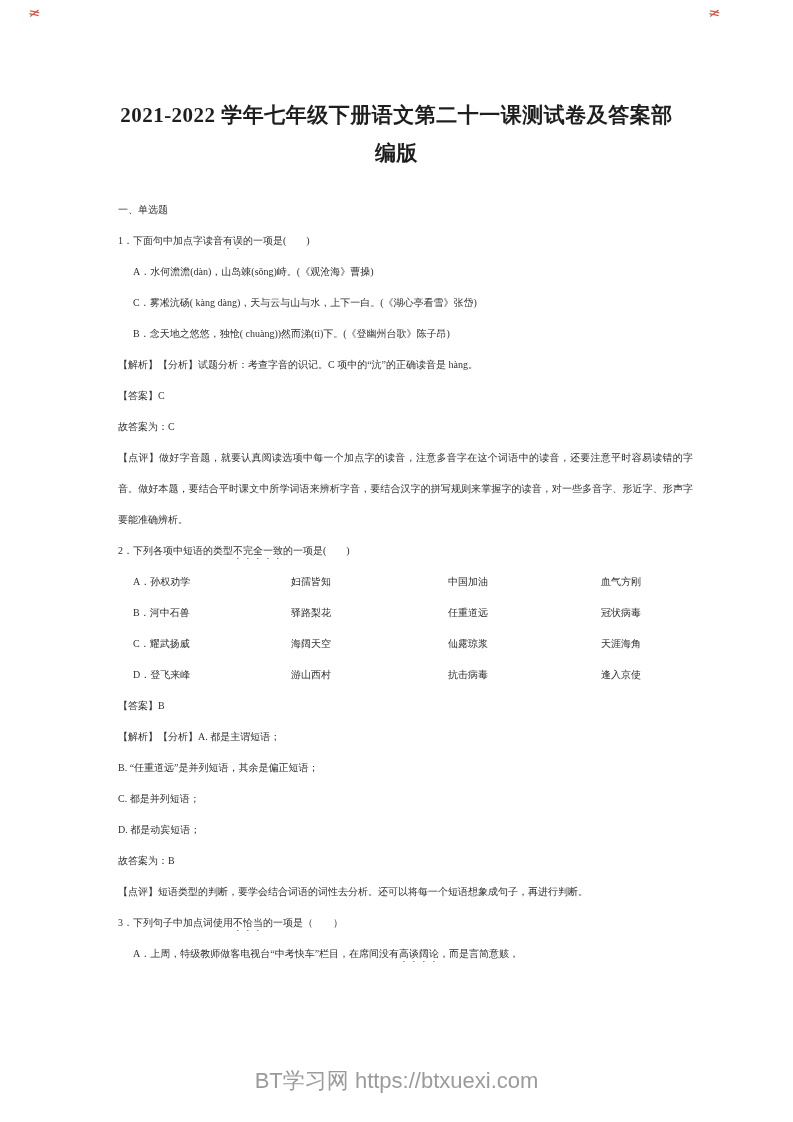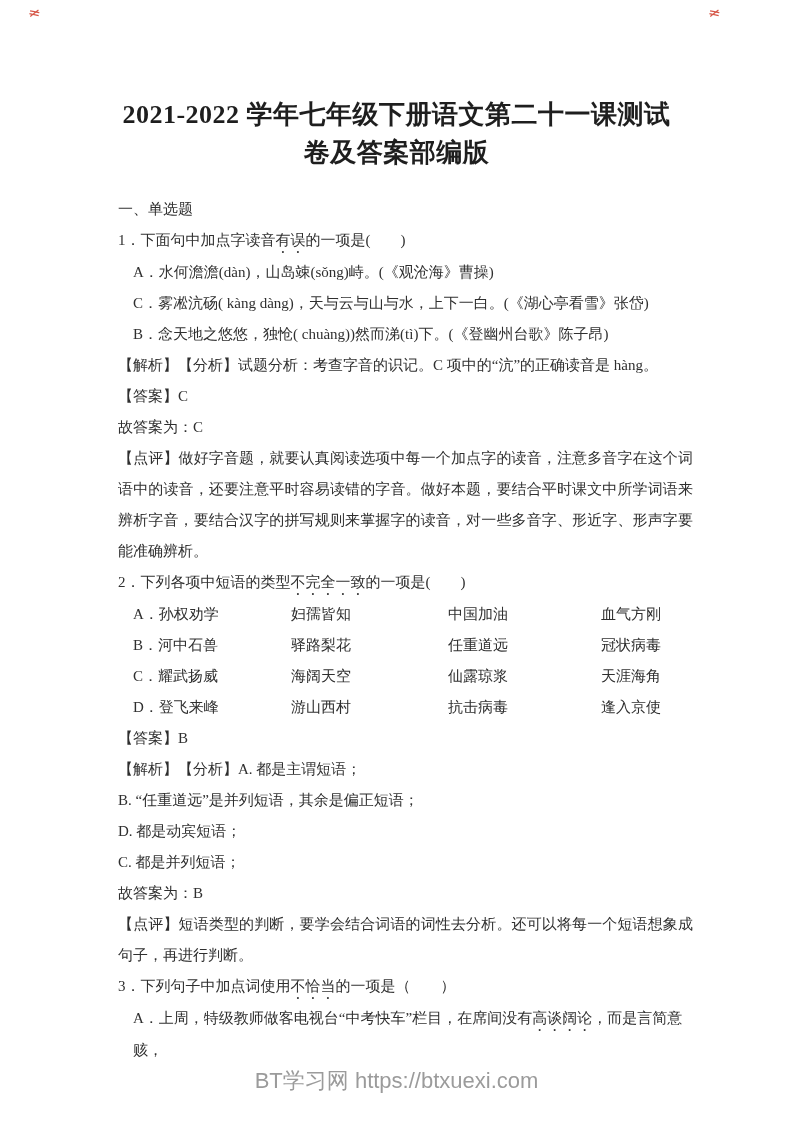--- a/index.html
+++ b/index.html
@@ -19,30 +19,30 @@
     transform:rotate(12deg);
     font-family:"DejaVu Sans",sans-serif;
     opacity:.85;
   }
   .corner-scribble.left{left:28px;}
   .corner-scribble.right{right:72px;}
   h1.doc-title{
     margin:96px auto 0 auto;
     width:566px;
     text-align:center;
-    font-size:26px;
+    font-size:21px;
     font-weight:bold;
     line-height:38px;
     color:#1e1e1e;
     letter-spacing:.5px;
   }
   .content{
     margin:22px 0 0 118px;
     width:575px;
-    font-size:15px;
+    font-size:10px;
   }
   .content p{
     margin:0;
     line-height:31px;
     white-space:pre-wrap;
   }
   p.just{text-align:justify;}
   .opt{padding-left:15px;}
   .em-dots{
     -webkit-text-emphasis:filled dot #2f2f2f;
@@ -121,22 +121,22 @@
         <span class="cell1">D．登飞来峰</span>
         <span class="cell2">游山西村</span>
         <span class="cell3">抗击病毒</span>
         <span class="cell4">逢入京使</span>
       </div>
     </div>
 
     <p>【答案】B</p>
     <p>【解析】【分析】A. 都是主谓短语；</p>
     <p>B. “任重道远”是并列短语，其余是偏正短语；</p>
+    <p>C. 都是并列短语；</p>
     <p>D. 都是动宾短语；</p>
-    <p>C. 都是并列短语；</p>
     <p>故答案为：B</p>
     <p class="just">【点评】短语类型的判断，要学会结合词语的词性去分析。还可以将每一个短语想象成句子，再进行判断。</p>
 
     <p><span>3．下列句子中加点词使用</span><span class="em-dots">不恰当</span><span>的一项是（　　）</span></p>
 
     <p class="opt"><span>A．上周，特级教师做客电视台“中考快车”栏目，在席间没有</span><span class="em-dots">高谈阔论</span><span>，而是言简意赅，</span></p>
 
   </div>
 
   <div class="footer">BT学习网 https://btxuexi.com</div>

